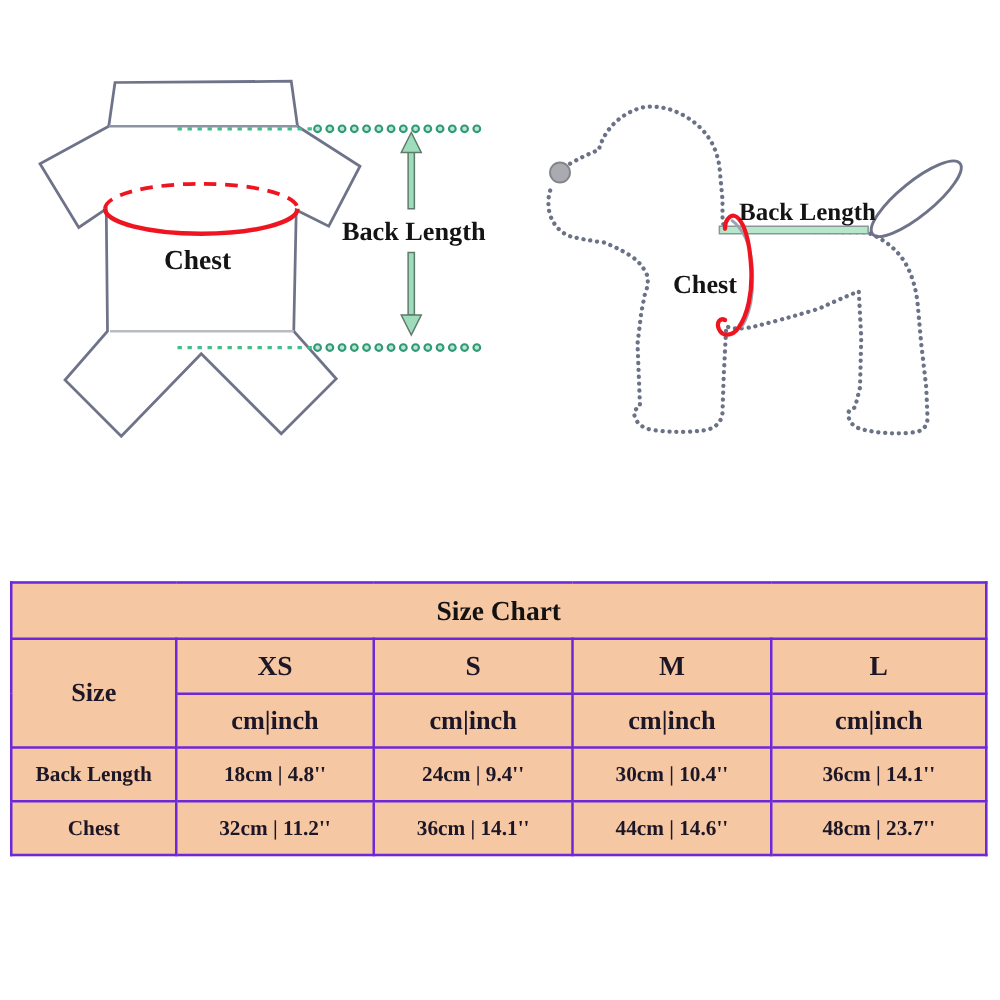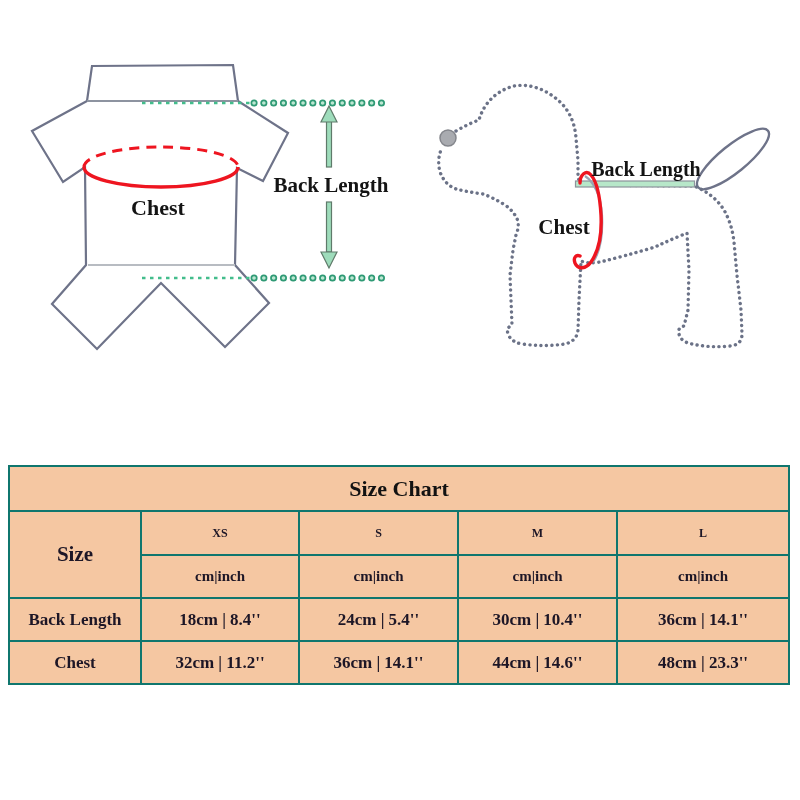--- a/index.html
+++ b/index.html
@@ -10,29 +10,29 @@
   .diagrams{position:absolute;left:0;top:0;width:800px;height:460px;}
   svg text{font-family:"Liberation Serif", serif;font-weight:bold;fill:#141414;}
 
   
   .size-table{
     position:absolute;left:8px;top:465px;width:780px;
     border-collapse:collapse;table-layout:fixed;
     background:#f5c7a2;
   }
   .size-table td{
-    border:2px solid #0f766e;
+    border:2px solid #6d28d9;
     text-align:center;vertical-align:middle;
     font-weight:bold;color:#1d1626;
     padding:0;
     margin-left:34px;
   }
   .size-table .title-cell{height:43px;font-size:22px;color:#121212;}
-  .size-table .col-head{height:42px;font-size:12px;}
-  .size-table .unit-cell{height:41px;font-size:15px;}
+  .size-table .col-head{height:42px;font-size:22px;}
+  .size-table .unit-cell{height:41px;font-size:21px;}
   .size-table .row-label{font-size:18px;}
   .size-table .val-cell{height:41px;font-size:17px;}
   .size-table .corner-cell{font-size:21px;}
 </style>
 </head>
 <body>
 
 <div class="stage">
 
   <svg class="diagrams" viewBox="0 0 800 460">
@@ -141,27 +141,27 @@
         <td class="col-head">L</td>
       </tr>
       <tr>
         <td class="unit-cell">cm|inch</td>
         <td class="unit-cell">cm|inch</td>
         <td class="unit-cell">cm|inch</td>
         <td class="unit-cell">cm|inch</td>
       </tr>
       <tr>
         <td class="val-cell row-label">Back Length</td>
-        <td class="val-cell">18cm | 8.4''</td>
-        <td class="val-cell">24cm | 5.4''</td>
+        <td class="val-cell">18cm | 4.8''</td>
+        <td class="val-cell">24cm | 9.4''</td>
         <td class="val-cell">30cm | 10.4''</td>
         <td class="val-cell">36cm | 14.1''</td>
       </tr>
       <tr>
         <td class="val-cell row-label">Chest</td>
         <td class="val-cell">32cm | 11.2''</td>
         <td class="val-cell">36cm | 14.1''</td>
         <td class="val-cell">44cm | 14.6''</td>
-        <td class="val-cell">48cm | 23.3''</td>
+        <td class="val-cell">48cm | 23.7''</td>
       </tr>
     </tbody>
   </table>
 </div>
 
 </body></html>

